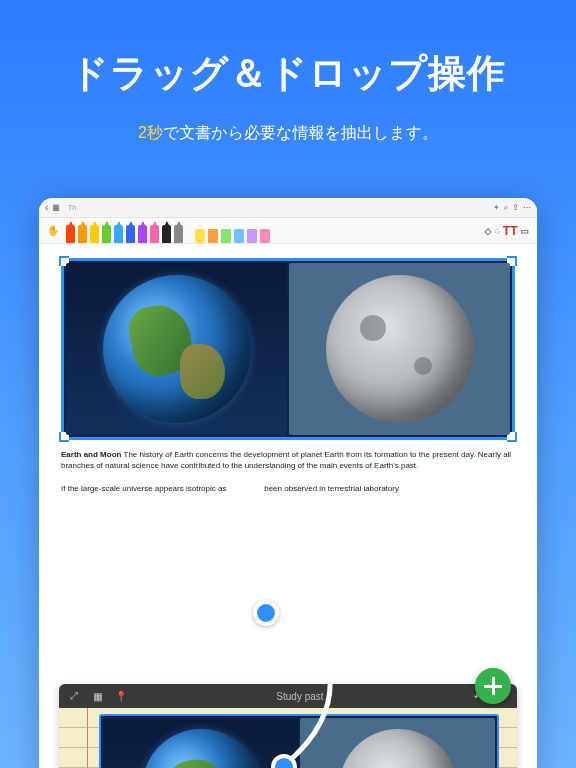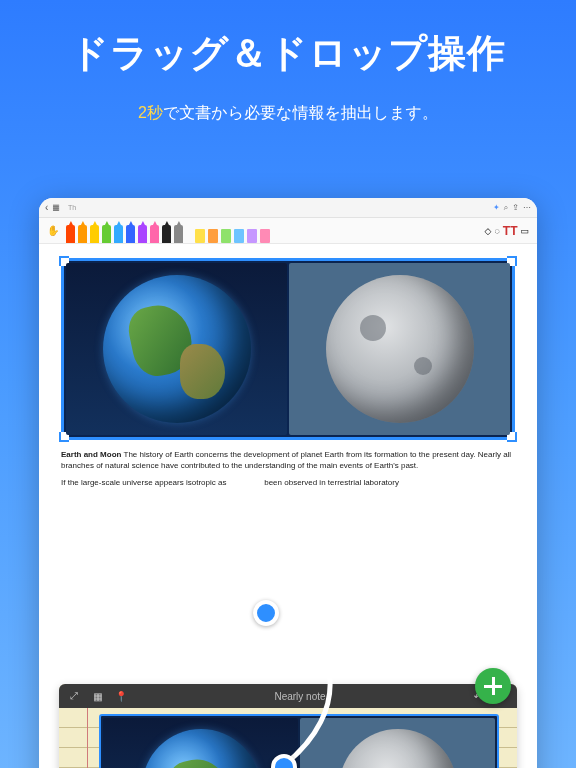--- a/index.html
+++ b/index.html
@@ -9,21 +9,21 @@
       background: linear-gradient(180deg, #2e7cff 0%, #4a9bff 50%, #6db4ff 100%);
       font-family: -apple-system, "Hiragino Sans", sans-serif;
       overflow: hidden;
       position: relative;
     }
     .hero-title {
       color: #fff;
       font-size: 38px;
       font-weight: 600;
       text-align: center;
-      padding-top: 28px;
+      padding-top: 48px;
       letter-spacing: 1px;
     }
     .hero-subtitle {
       text-align: center;
       font-size: 16px;
       margin-top: 24px;
       color: #fff;
     }
     .hero-subtitle .accent { color: #ffd84a; }
     .tablet {
@@ -201,31 +201,31 @@
       <div class="planet earth-box">
           <div class="earth"></div>
         </div>
       <div class="planet moon-box">
           <div class="moon"></div>
         </div>
     </div>
     <p class="para">
       <span class="b">Earth and Moon</span><span>  The history of Earth concerns the development of planet Earth from its formation to the present day. Nearly all branches of natural science have contributed to the understanding of the main events of Earth's past.</span>
     </p>
-    <p class="para" style="margin-top:6px">
+    <p class="para" style="margin-top:12px">
       <span>If the large-scale universe appears isotropic as</span> &nbsp;&nbsp;&nbsp;&nbsp;&nbsp;&nbsp;&nbsp;&nbsp;&nbsp;&nbsp;&nbsp;&nbsp;&nbsp;&nbsp;&nbsp; <span>been observed in terrestrial laboratory</span>
     </p>
   </div>
 
   <div class="notes-panel">
     <div class="notes-top">
       <span class="ic">⤢</span>
       <span class="ic">▦</span>
       <span class="ic">📍</span>
-      <span class="title">Nearly note</span>
+      <span class="title">Study past</span>
       <span class="ic">↶</span>
       <span class="ic">✕</span>
     </div>
     <div class="notes-body">
       <div class="margin-line"></div>
       <div class="drop-frame">
         <div class="planet earth-box">
             <div class="earth" style="width:118px;height:118px"></div>
           </div>
         <div class="planet moon-box">

